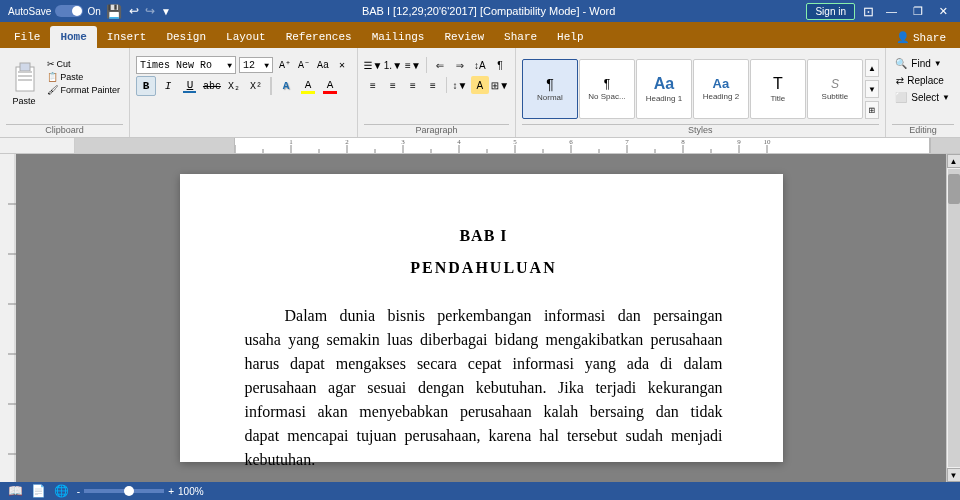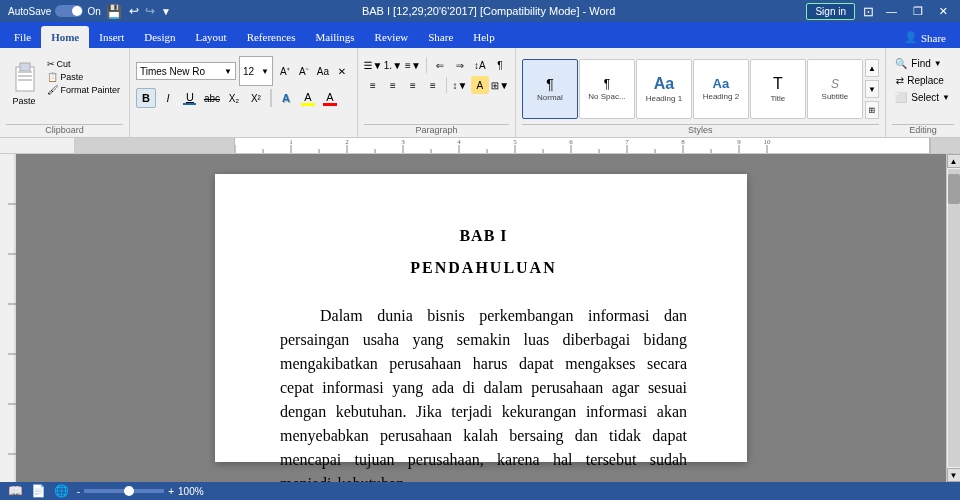--- a/index.html
+++ b/index.html
@@ -19,26 +19,26 @@
     }
     #title-bar .title-left { display: flex; align-items: center; gap: 6px; }
     #title-bar .title-center { flex: 1; text-align: center; font-size: 11px; }
     #title-bar .title-right { display: flex; align-items: center; gap: 8px; }
     .autosave-area { display: flex; align-items: center; gap: 4px; font-size: 10px; }
     .autosave-toggle { background: #5a7fc0; border-radius: 8px; width: 28px; height: 12px; display: flex; align-items: center; padding: 1px; }
     .autosave-knob { background: white; border-radius: 50%; width: 10px; height: 10px; margin-left: auto; }
 
     
     #ribbon-tabs {
-      background: #1d4ed8;
+      background: #a16207;
       height: 26px;
       display: flex;
       align-items: flex-end;
       padding: 0 4px;
-      font-family: Liberation Serif, serif;
+      font-family: Liberation Mono, monospace;
     }
     .ribbon-tab {
       padding: 4px 10px;
       font-size: 11px;
       color: white;
       cursor: pointer;
       border-radius: 3px 3px 0 0;
       height: 22px;
       display: flex;
       align-items: center;
@@ -117,21 +117,21 @@
       background: white;
       font-size: 10px;
       padding: 1px 3px;
       display: flex;
       align-items: center;
       justify-content: space-between;
       cursor: pointer;
     }
     .font-size-box {
       width: 34px;
-      height: 30px;
+      height: 16px;
       border: 1px solid #aaa;
       background: white;
       font-size: 10px;
       padding: 1px 3px;
       display: flex;
       align-items: center;
       justify-content: space-between;
       cursor: pointer;
     }
     .font-adjust-btns {
@@ -309,21 +309,21 @@
       width: 12px;
       height: 30px;
       background: #a0a0a0;
       position: absolute;
       top: 5px;
       border-radius: 2px;
     }
 
     
     #page {
-      width: 532px;
+      width: 603px;
       background: white;
       box-shadow: 0 2px 8px rgba(0,0,0,0.3);
       padding: 50px 60px 50px 65px;
       font-family: 'Times New Roman', Times, serif;
       font-size: 12pt;
       line-height: 1.5;
       position: relative;
       min-height: 100%;
     }
 
@@ -478,21 +478,21 @@
         </div>
         <div class="small-btn">
           <span>🖌</span>
           <span>Format Painter</span>
         </div>
       </div>
     </div>
     <div class="ribbon-group-label">Clipboard</div>
   </div>
 
-  <div class="ribbon-group" style="flex-direction:row; justify-content:space-between; min-width:160px;">
+  <div class="ribbon-group" style="flex-direction:row; justify-content:space-between; min-width:160px;font-family:Liberation Mono, monospace;">
     <div style="flex:1; padding-top:4px;">
       <div class="font-row">
         <div class="font-name-box">
           <span>Times New Ro</span>
           <span class="chevron">▼</span>
         </div>
         <div class="font-size-box">
           <span>12</span>
           <span class="chevron">▼</span>
         </div>

